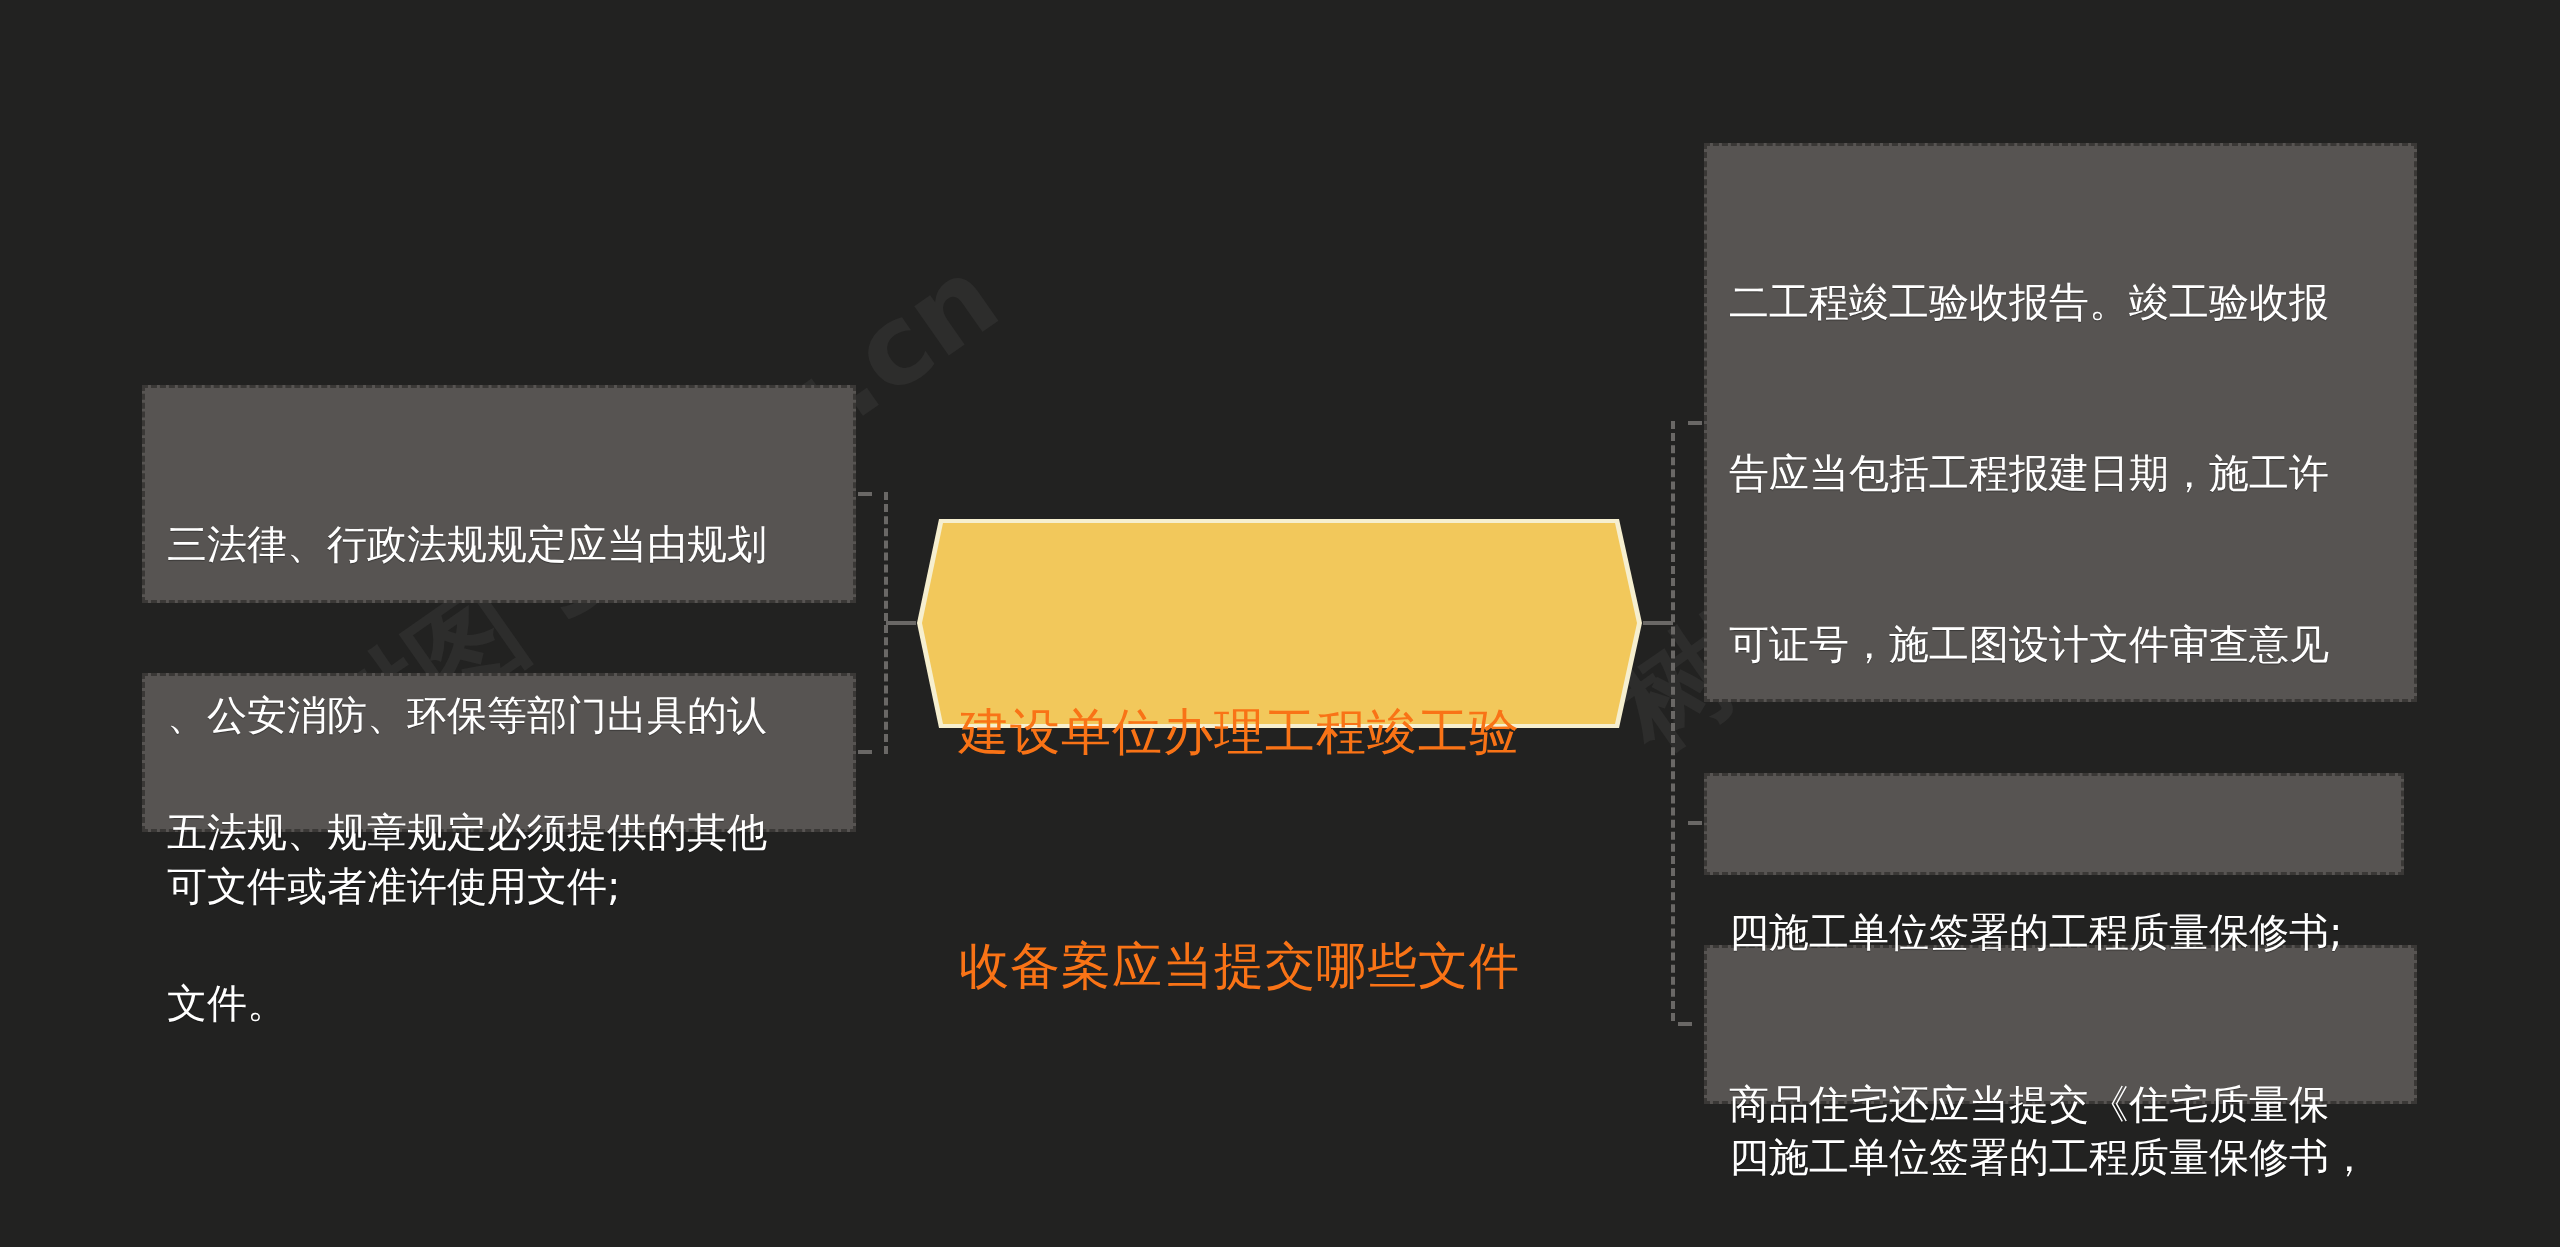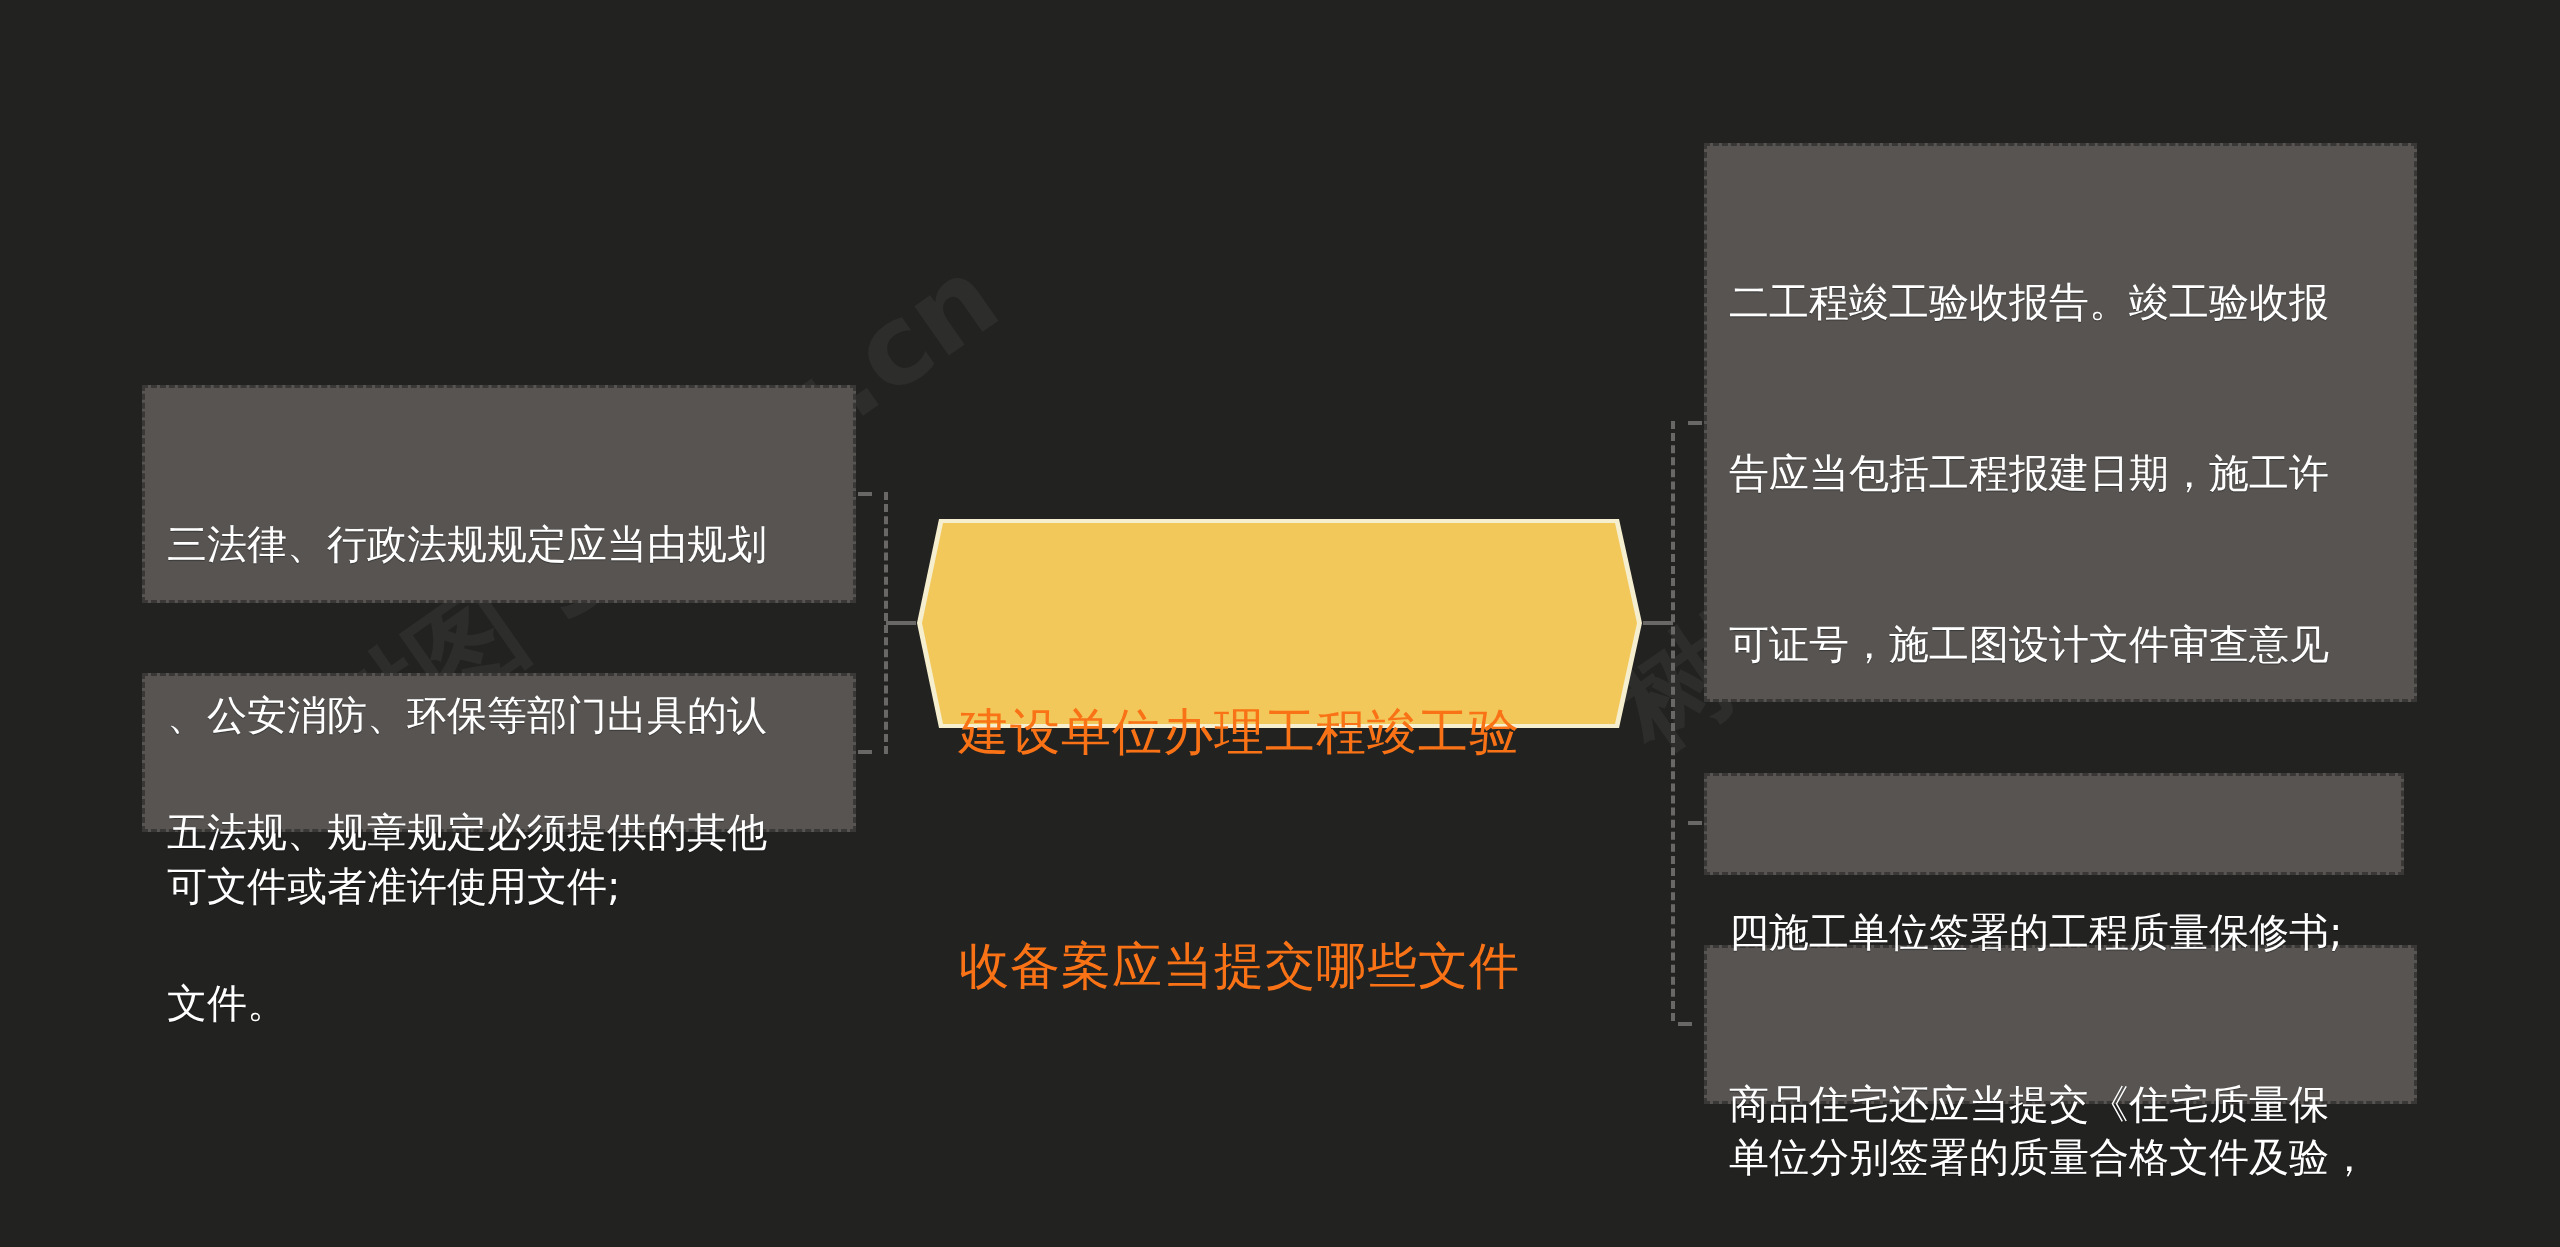--- a/index.html
+++ b/index.html
@@ -76,21 +76,21 @@
       <div>收备案应当提交哪些文件</div>
     </div>
   </div>
 
   <div class="node" style="left:1704px; top:143px; width:713px; height:559px;">
     <div>二工程竣工验收报告。竣工验收报</div>
     <div>告应当包括工程报建日期，施工许</div>
     <div>可证号，施工图设计文件审查意见</div>
     <div>，勘察、设计、施工、工程监理等</div>
     <div>单位分别签署的质量合格文件及验</div>
-    <div>单位分别签署的质量合格文件及验，</div>
+    <div>四施工单位签署的工程质量保修书，</div>
     
     
     
   </div>
   <div class="node" style="left:1704px; top:945px; width:713px; height:159px;">
     <div>商品住宅还应当提交《住宅质量保</div>
     
   </div>
   <div class="node" style="left:1704px; top:773px; width:700px; height:102px;">
     <div>四施工单位签署的工程质量保修书;</div>

